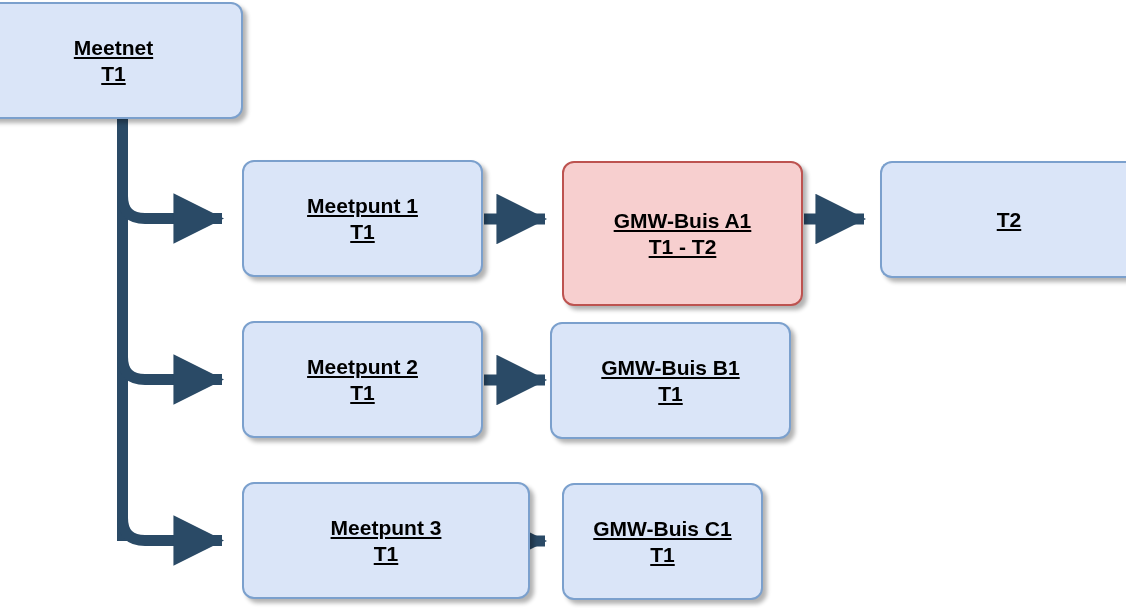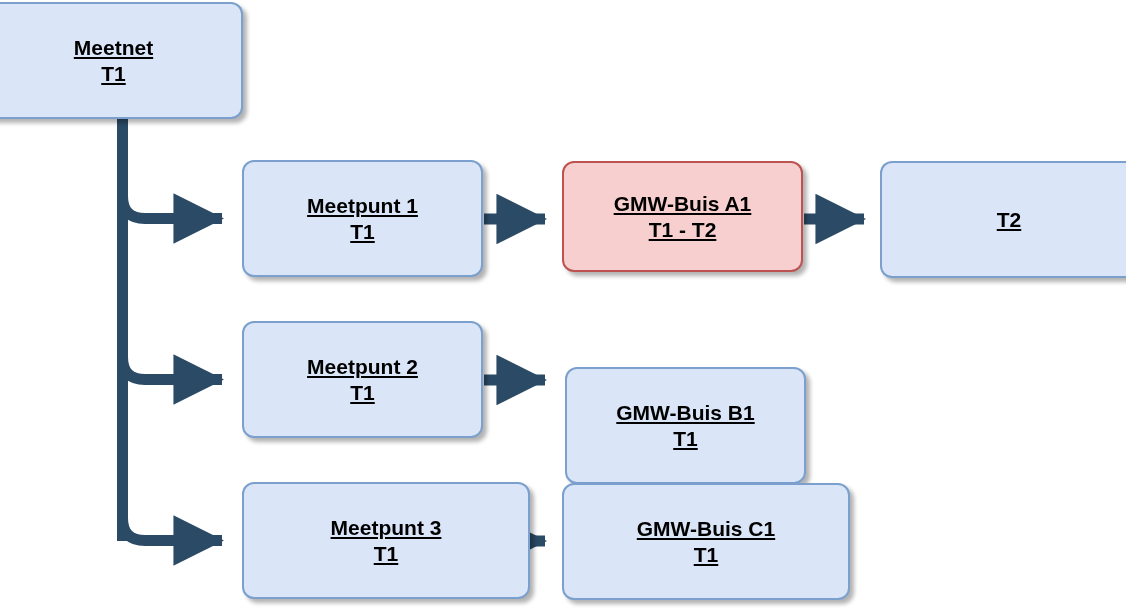--- a/index.html
+++ b/index.html
@@ -114,32 +114,32 @@
   <div class="node blue" style="left:242px; top:321px; width:241px; height:117px;text-align:right;">
     <span class="ln">Meetpunt 2</span>
     <span class="ln">T1</span>
   </div>
 
   <div class="node blue" style="left:242px; top:482px; width:288px; height:117px;">
     <span class="ln">Meetpunt 3</span>
     <span class="ln">T1</span>
   </div>
 
-  <div class="node pink" style="left:562px; top:161px; width:241px; height:111px;">
+  <div class="node pink" style="left:562px; top:161px; width:241px; height:145px;">
     <span class="ln">GMW-Buis A1</span>
     <span class="ln">T1 - T2</span>
   </div>
 
   <div class="node blue clip-right" style="left:880px; top:161px; width:256px; height:117px;">
     <span class="ln">T2</span>
   </div>
 
-  <div class="node blue" style="left:565px; top:322px; width:241px; height:117px;margin-top:45px;">
+  <div class="node blue" style="left:550px; top:322px; width:241px; height:117px;">
     <span class="ln">GMW-Buis B1</span>
     <span class="ln">T1</span>
   </div>
 
-  <div class="node blue" style="left:562px; top:483px; width:288px; height:117px;">
+  <div class="node blue" style="left:562px; top:483px; width:201px; height:117px;">
     <span class="ln">GMW-Buis C1</span>
     <span class="ln">T1</span>
   </div>
 
 </div>
 
 </body></html>

